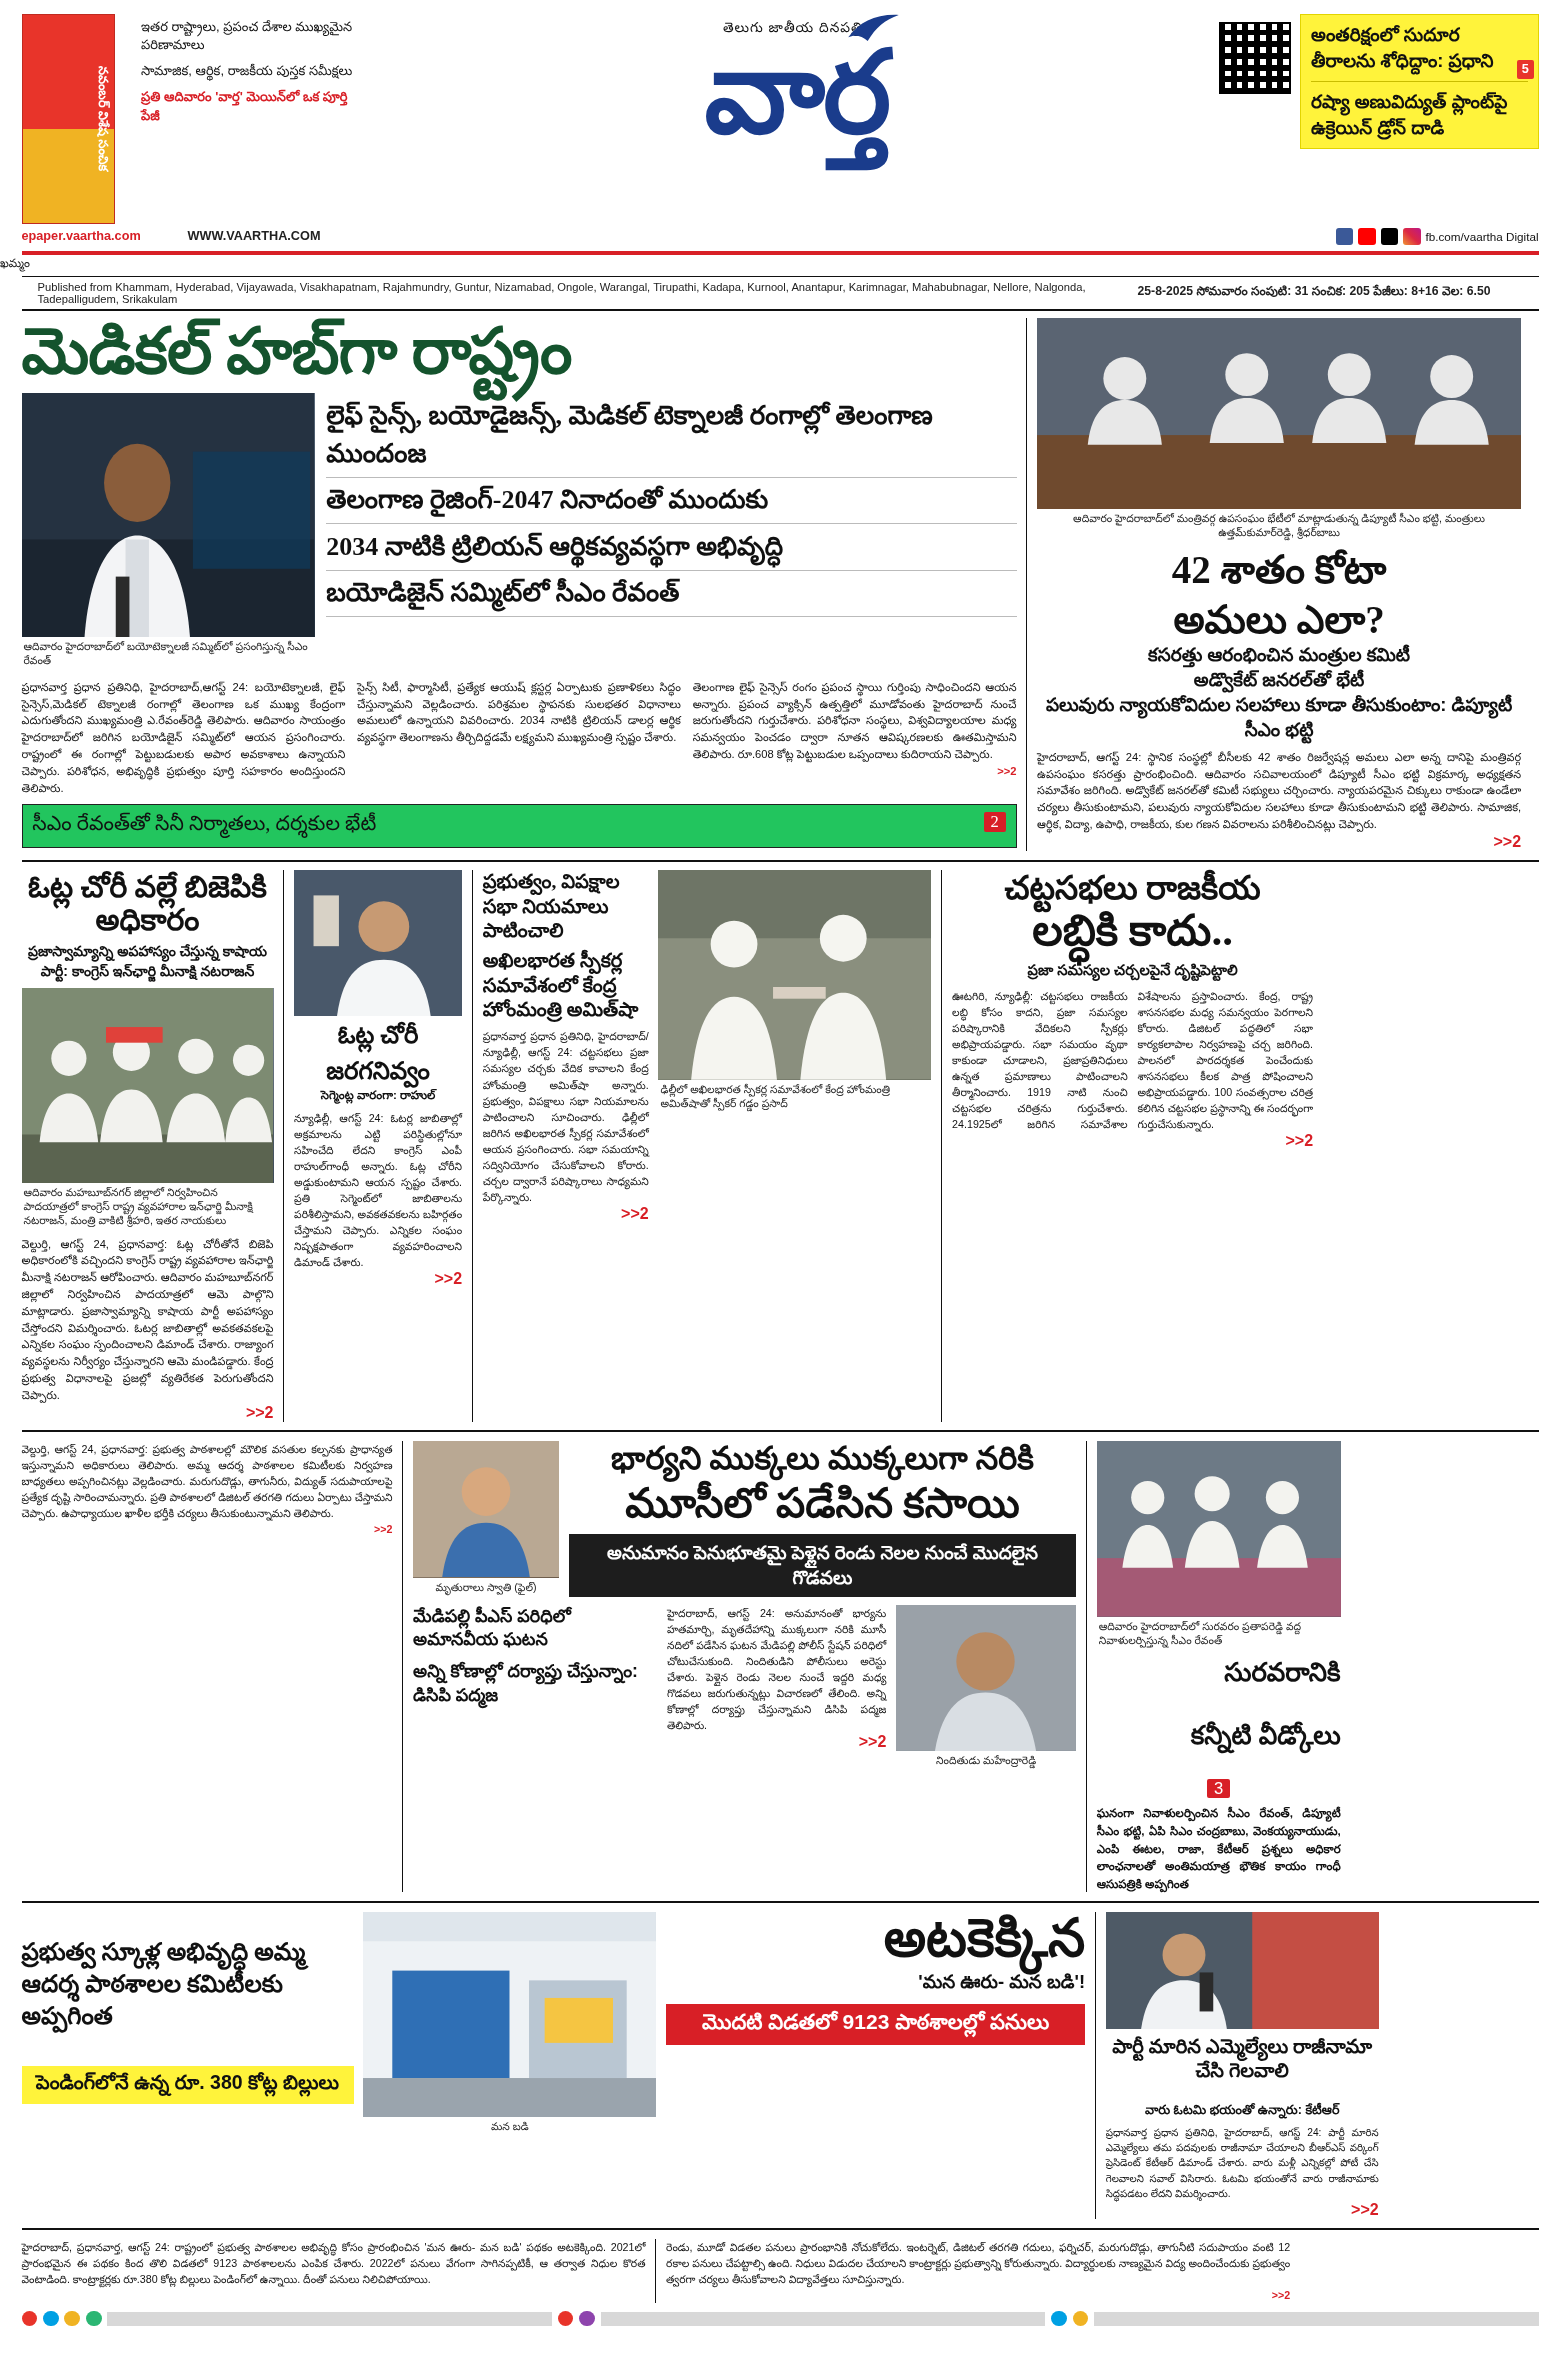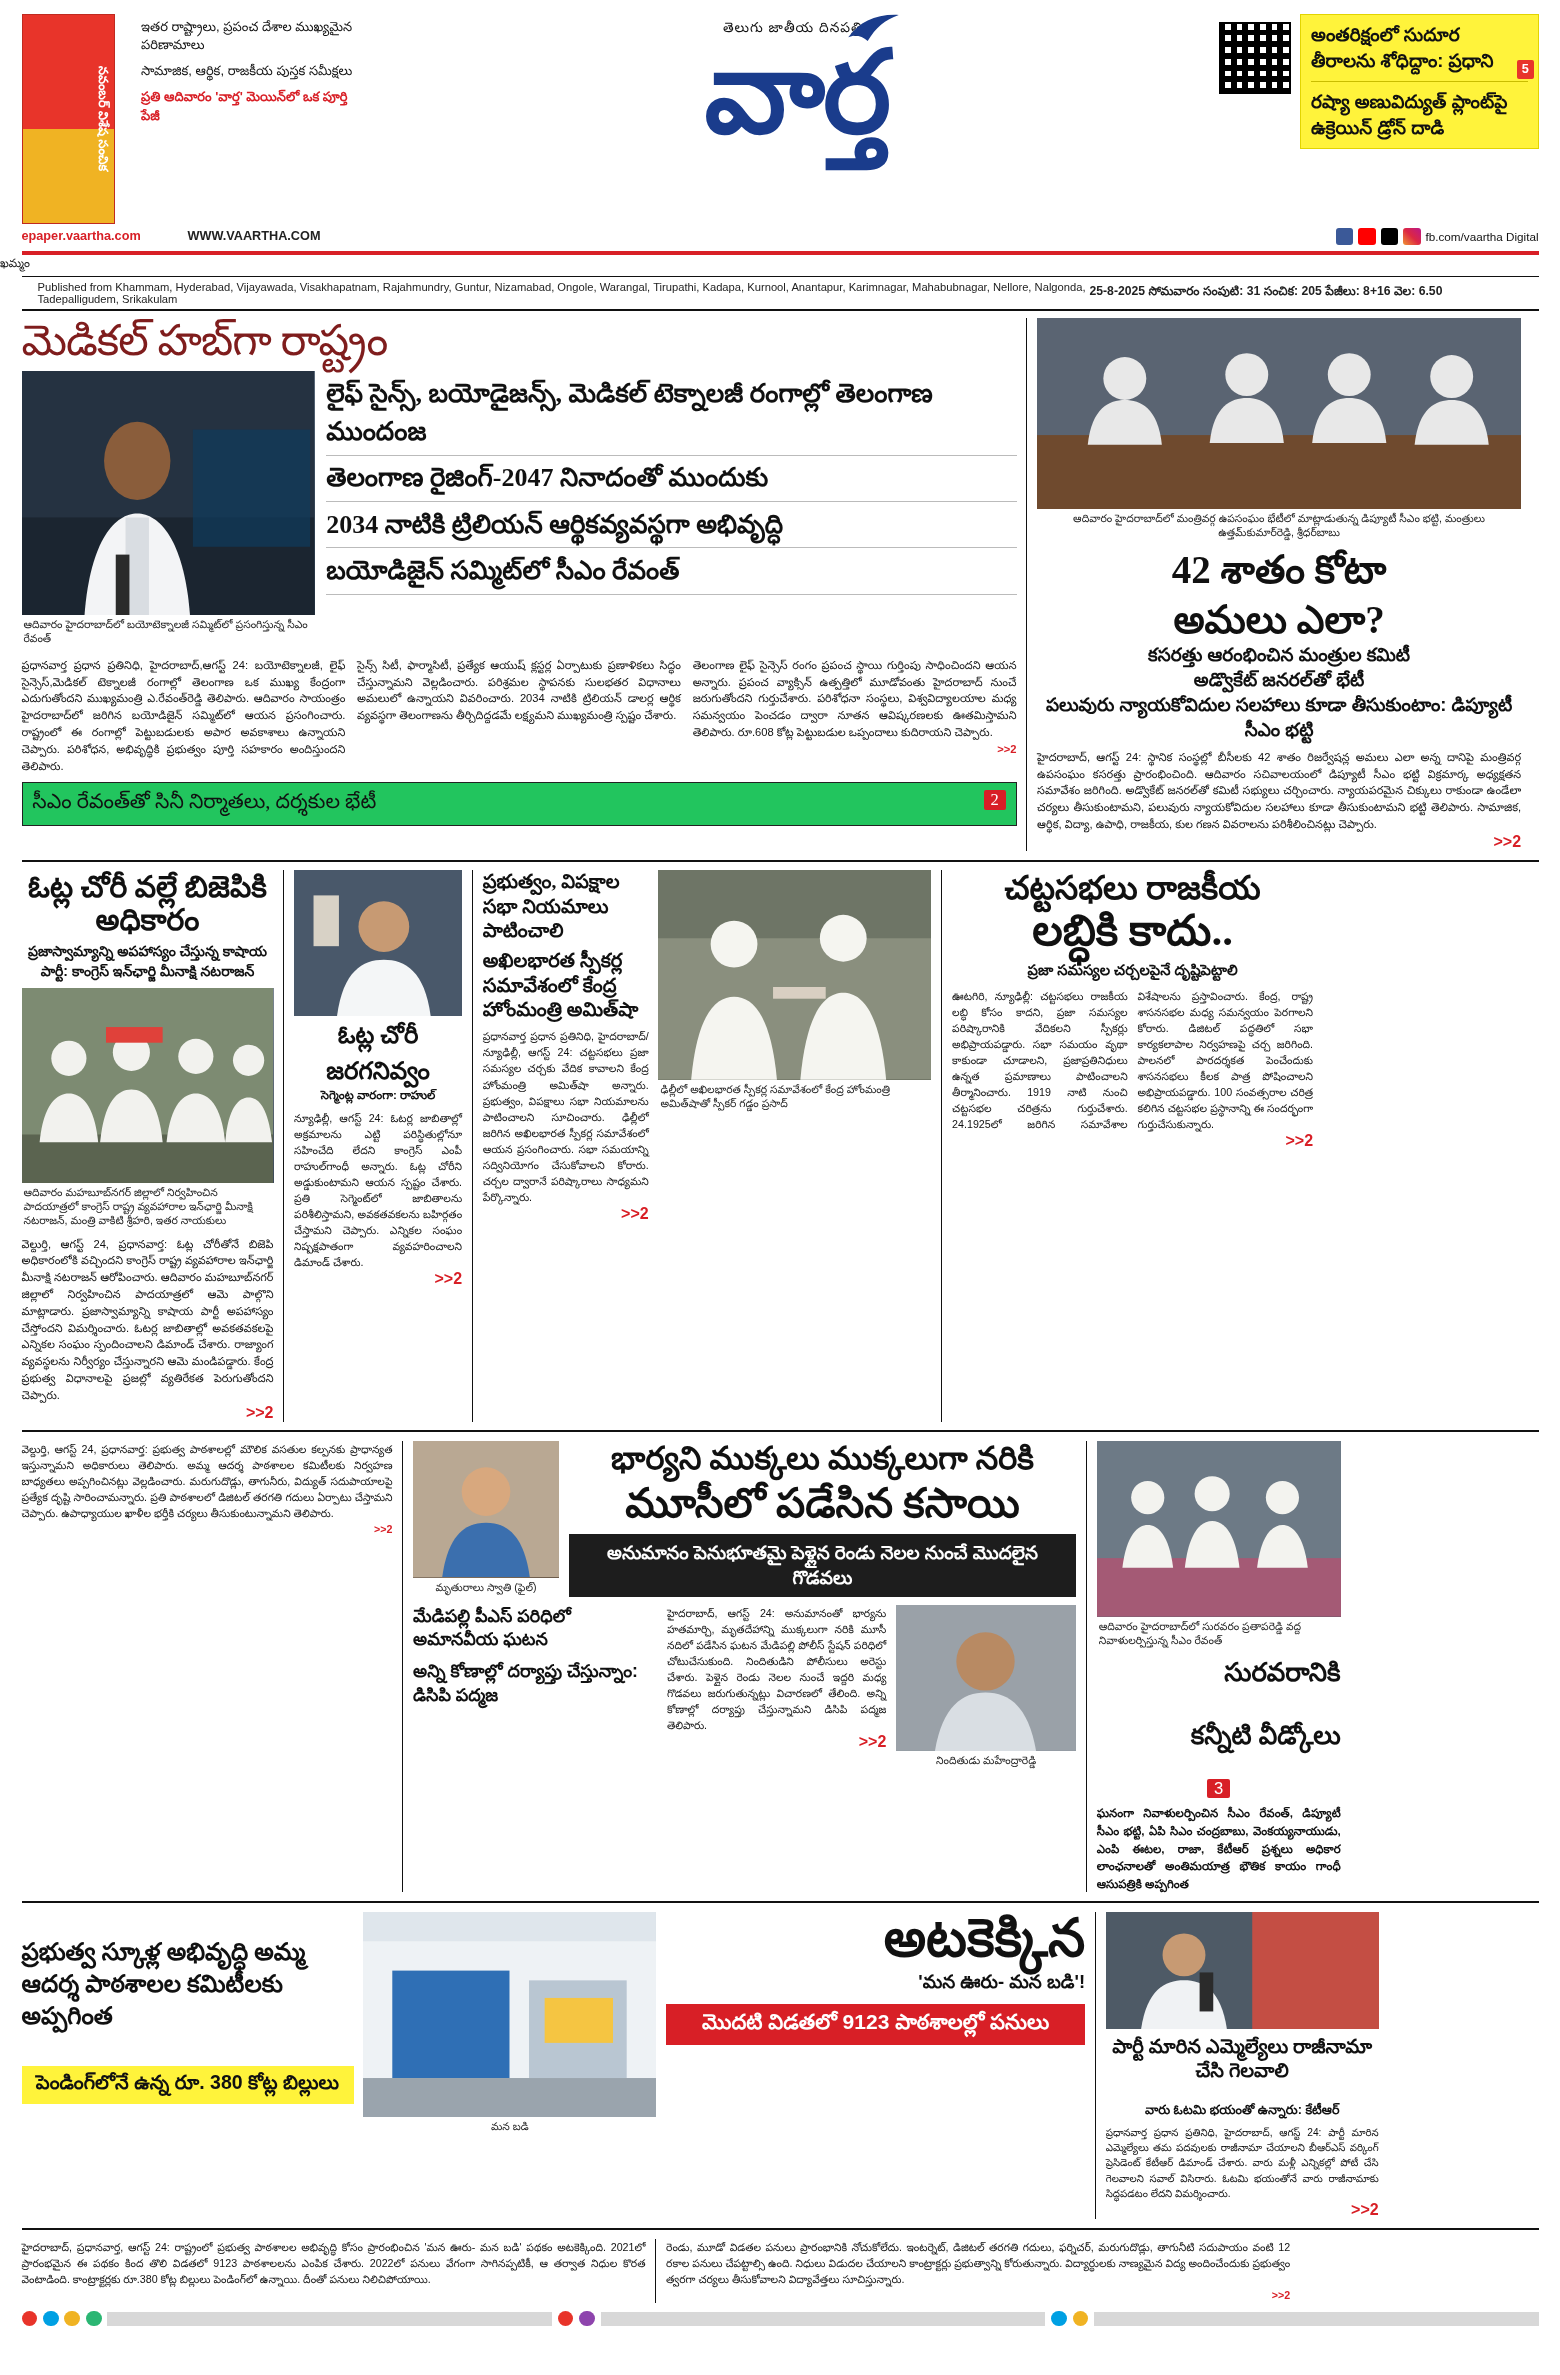--- a/index.html
+++ b/index.html
@@ -50,32 +50,32 @@
   .utilbar .u1 { color:#d81f26; font-weight:bold; width:166px; }
   .utilbar .u2 { color:#222; font-weight:bold; width:205px; }
   .utilbar .u3 { flex:1; }
   .social { display:flex; align-items:center; gap:4.9px; justify-content:flex-end; font-size:11.7px; }
   .sq { width:17.6px; height:17.6px; border-radius:2.9px; display:inline-block; }
   .redline { height:3.9px; background:#d81f26; margin:0 21.5px; }
   .thinline { height:1px; background:#111; margin:2.9px 21.5px 0 21.5px; }
 
   .publine { display:flex; margin:3.9px 21.5px 0 21.5px; font-size:11.2px; color:#222; align-items:center; }
   .publine .left { flex:1;margin-left:16px; }
-  .publine .right { width:449px; font-weight:bold; font-size:12.2px; }
+  .publine .right { width:449px; text-align:center; font-weight:bold; font-size:12.2px; }
   .hr2 { height:2px; background:#111; margin:3.9px 21.5px 7.8px 21.5px; }
 
   
   .content { padding:0 21.5px; }
   .row { display:flex; gap:9.8px; }
   .col { display:flex; flex-direction:column; }
   .hl { font-family:"Liberation Serif", serif; font-weight:bold; color:#111; }
 
   
   .lead { width:995px; }
-  .lead-title { font-size:43px; line-height:1.05; font-weight:normal; color:#7f1d1d; font-family:"Liberation Serif",serif; letter-spacing:-1px; }
+  .lead-title { font-size:64px; line-height:1.05; font-weight:bold; color:#14532d; font-family:"Liberation Serif",serif; letter-spacing:-1px; }
   .lead-body { display:flex; gap:11.7px; margin-top:7.8px; }
   .lead-photo { width:293px; }
   .photo { background:#cfd6dd; position:relative; overflow:hidden; }
   .photo.p1 { height:244px; background:linear-gradient(160deg,#7d8a99,#3b4b5c 60%,#202d3a); }
   .cap { font-size:10.7px; line-height:1.3; padding:2.9px 2px; color:#222; }
   .lead-subs { flex:1; }
   .lead-subs div { font-size:26px; line-height:1.45; font-weight:bold; color:#111; border-bottom:1px solid #bbb; padding:3.9px 0; font-family:"Liberation Serif",serif;}
   .cols3 { display:flex; gap:11.7px; margin-top:7.8px; font-size:11.2px; line-height:1.5; text-align:justify; }
   .cols3 > div { flex:1; }
   .more { color:#d81f26; font-weight:bold; text-align:right; }

